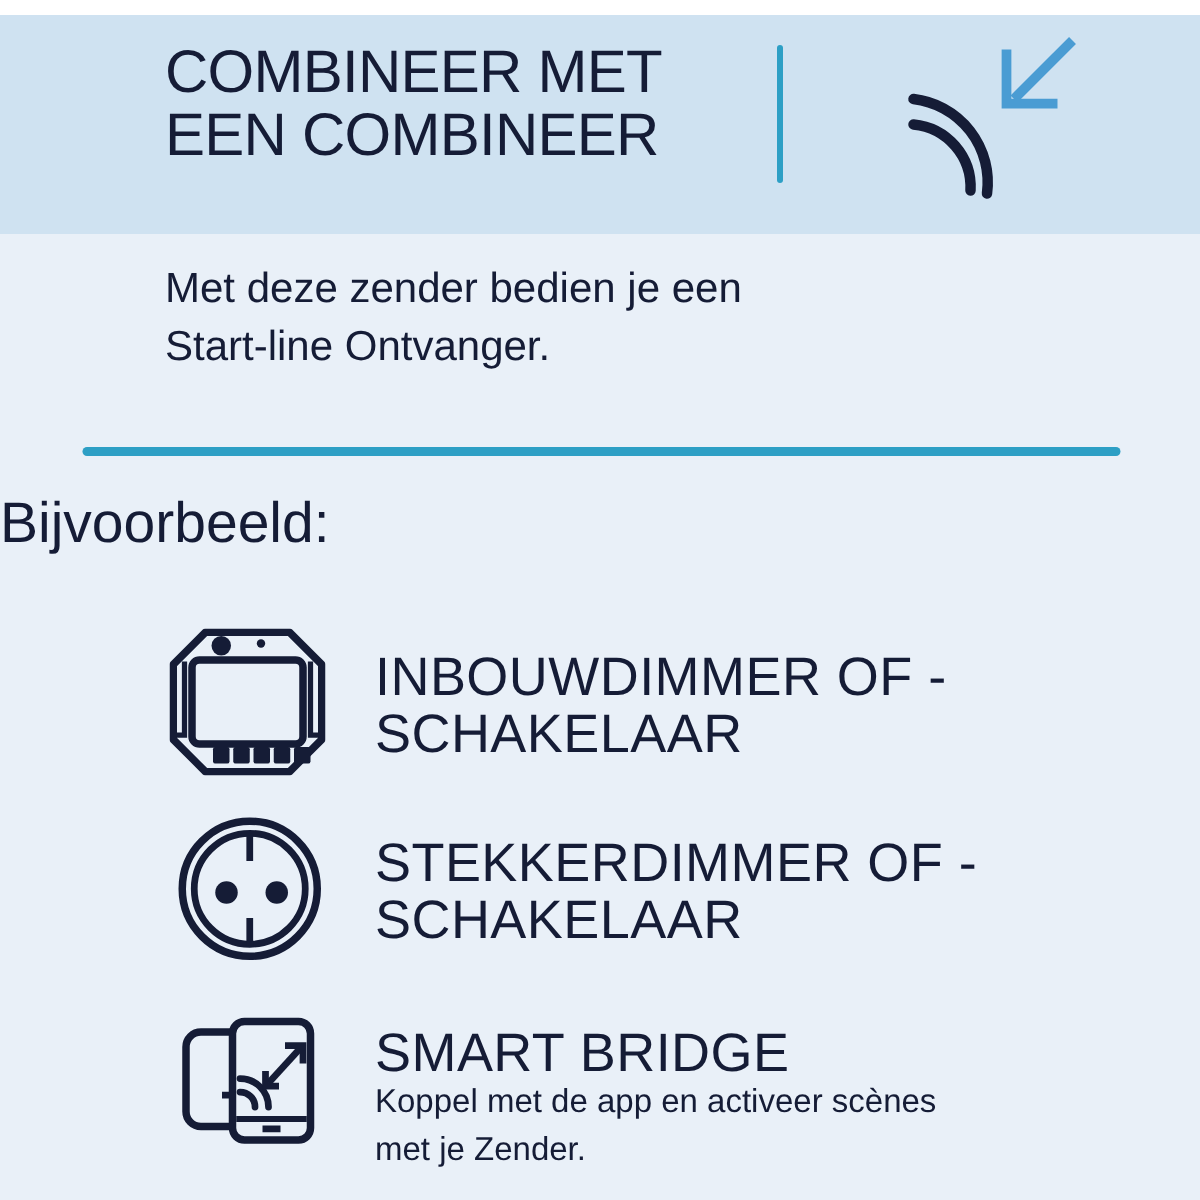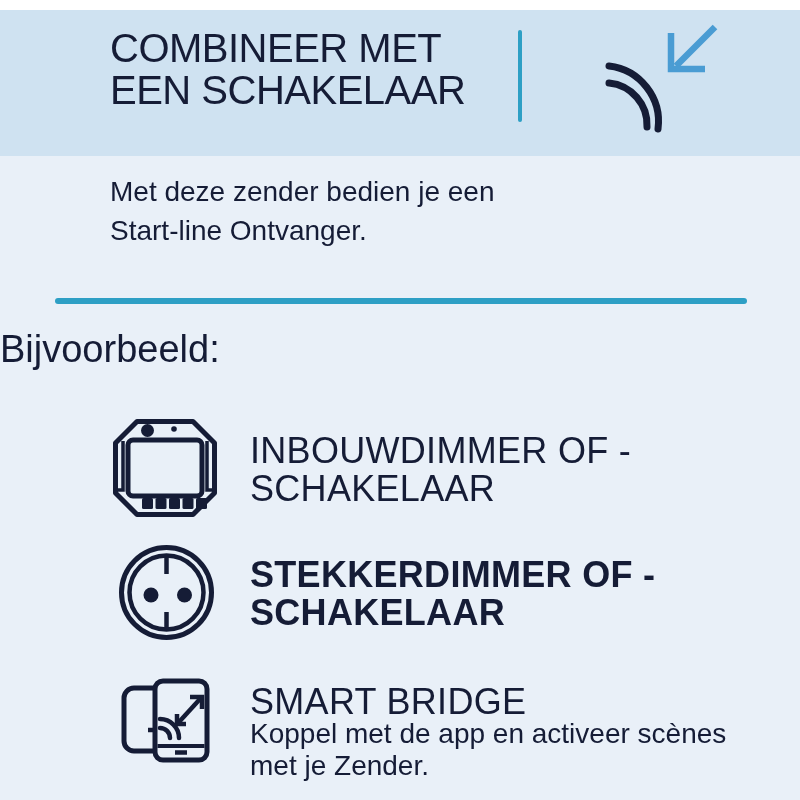--- a/index.html
+++ b/index.html
@@ -78,41 +78,41 @@
   .icon-bridge { left: 118px; top: 521px; }
   .item-title {
     position: absolute;
     left: 250px;
     font-size: 36px;
     line-height: 38px;
     font-weight: 400;
     letter-spacing: 0.3px;
   }
   .title-1 { top: 276px; }
-  .title-2 { top: 400px; font-weight: bold; }
+  .title-2 { top: 400px; }
   .title-3 { top: 527px; text-align: center; }
   .item-title span { display: block; }
   .item-desc {
     position: absolute;
     left: 250px; top: 562px;
-    font-size: 28px;
+    font-size: 22px;
     line-height: 32px;
     font-weight: 400;
   }
   svg { display: block; }
 </style>
 </head>
 <body>
 
 <div class="page">
 
   <header class="banner">
     <h1 class="banner-title">
       <span>COMBINEER MET</span>
-      <span>EEN SCHAKELAAR</span>
+      <span>EEN COMBINEER</span>
     </h1>
     <div class="v-divider"></div>
     <svg class="banner-icon" width="122" height="130" viewBox="0 0 122 130">
 
       <path d="M 6,56 A 56,56 0 0 1 55,119" fill="none" stroke="#151c36" stroke-width="7" stroke-linecap="round"></path>
       <path d="M 6,73 A 42,42 0 0 1 44,117" fill="none" stroke="#151c36" stroke-width="7" stroke-linecap="round"></path>
 
       <line x1="112" y1="17" x2="73" y2="56" stroke="#4a9cd3" stroke-width="6.5"></line>
       <polyline points="68,23 68,59 102,59" fill="none" stroke="#4a9cd3" stroke-width="6.5"></polyline>
     </svg>

